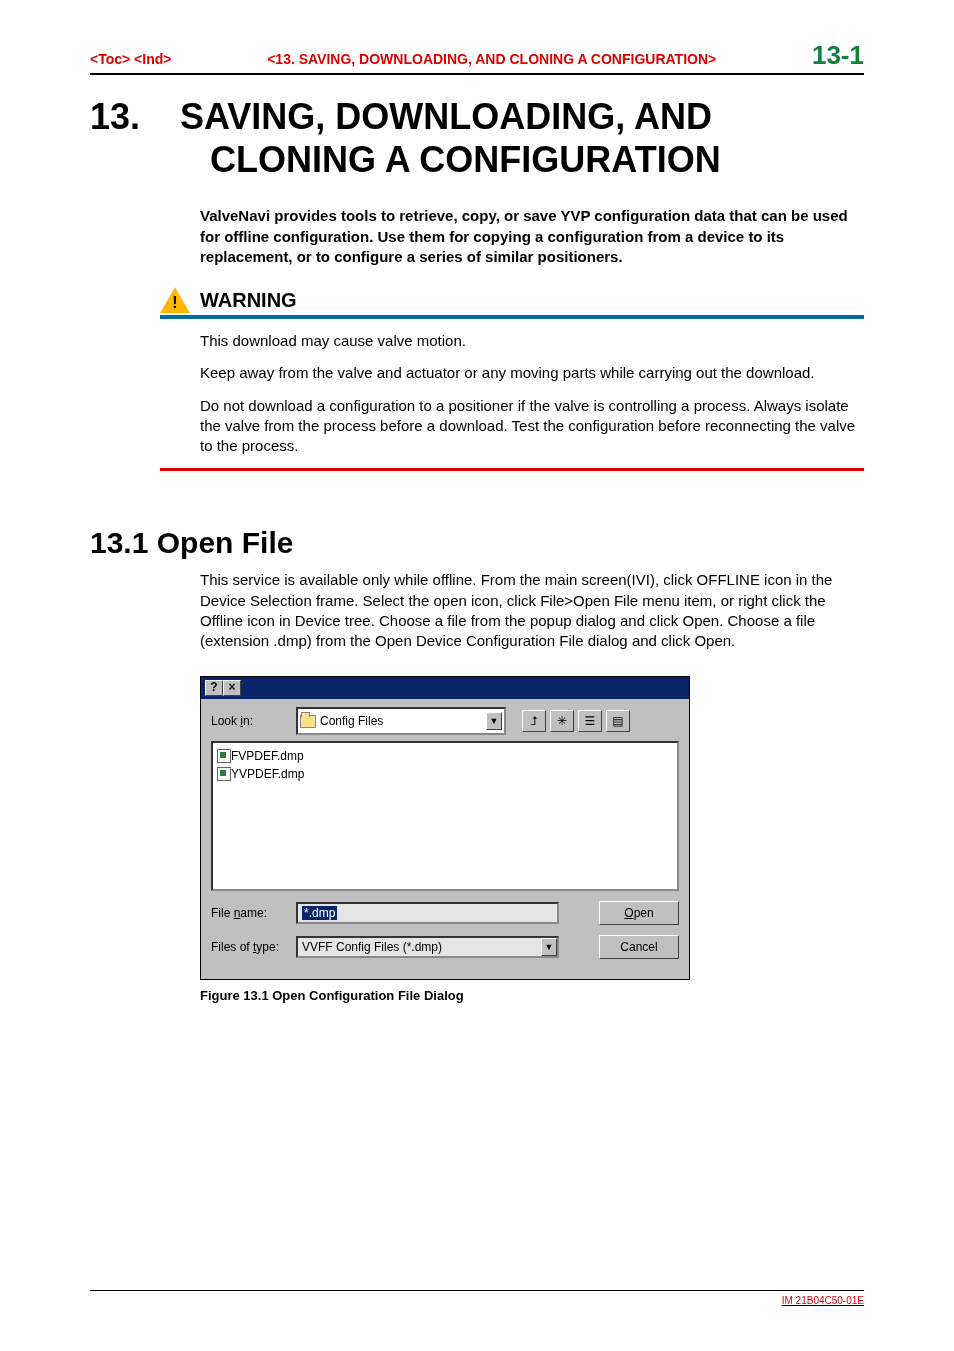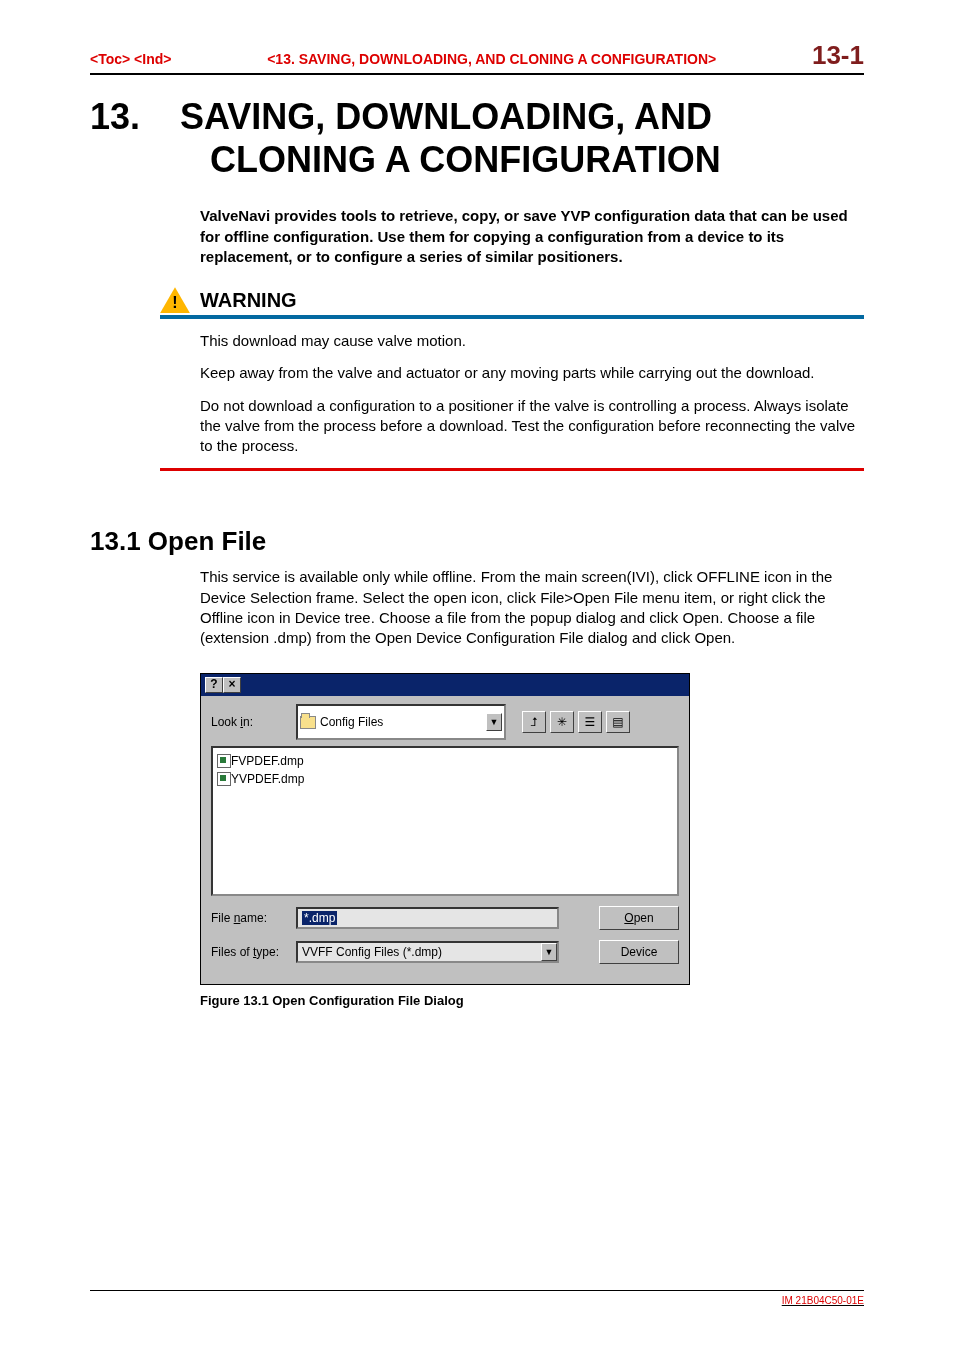--- a/index.html
+++ b/index.html
@@ -26,21 +26,21 @@
   .chapter-title-small {
     color: #d00;
     font-weight: bold;
     font-size: 14px;
     flex: 1;
     text-align: center;
   }
   .page-num {
     font-weight: bold;
     font-size: 26px;
-    color: #7f1d1d;
+    color: #15803d;
   }
   .main-heading {
     font-weight: bold;
     font-size: 36px;
     margin-top: 20px;
     line-height: 1.2;
   }
   .main-heading .num { display: inline-block; width: 90px; }
   .main-heading .line2 { padding-left: 120px; display: block; }
   .intro {
@@ -71,21 +71,21 @@
     font-size: 16px;
     position: relative;
     top: 3px;
   }
   .warning-label { font-weight: bold; font-size: 20px; }
   .warning-body { margin: 12px 0 0 40px; font-size: 15px; line-height: 1.35; }
   .warning-body p { margin-bottom: 12px; }
   .warning-end { border-top: 3px solid #d00; height: 0; margin-top: 6px; }
   .sub-heading {
     font-weight: bold;
-    font-size: 26px;
+    font-size: 30px;
     margin-top: 55px;
   }
   .sub-body {
     margin: 10px 0 0 110px;
     font-size: 15px;
     line-height: 1.35;
   }
   .figure-wrap { margin: 25px 0 0 110px; }
   .dialog {
     width: 490px;
@@ -119,21 +119,21 @@
   .dlg-row {
     display: flex;
     align-items: center;
     padding: 8px 10px 6px 10px;
     gap: 10px;
   }
   .lbl { width: 75px; }
   .lbl .ul { text-decoration: underline; }
   .combo {
     flex: 0 0 210px;
-    height: 36px;
+    height: 28px;
     background: #fff;
     border: 2px inset #888;
     display: flex;
     align-items: center;
     padding: 0 2px;
     gap: 4px;
   }
   .folder-ico {
     width: 16px; height: 13px;
     background: #f8e08c;
@@ -317,21 +317,21 @@
         <span style="width:20px"></span>
         <span class="dlg-btn"><span class="ul">O</span><span>pen</span></span>
       </div>
       <div class="br">
         <span class="lbl"><span>Files of </span><span class="ul">t</span><span>ype:</span></span>
         <span class="input-sunk" style="flex:1; padding-right:0;">
           <span style="flex:1">VVFF Config Files (*.dmp)</span>
           <span class="combo-drop">▼</span>
         </span>
         <span style="width:20px"></span>
-        <span class="dlg-btn">Device</span>
+        <span class="dlg-btn">Cancel</span>
       </div>
     </div>
   </div>
   <div class="figure-caption">Figure 13.1 Open Configuration File Dialog</div>
 </div>
 
 <div class="footer">
   <div class="footer-code">IM 21B04C50-01E</div>
 </div>
 

